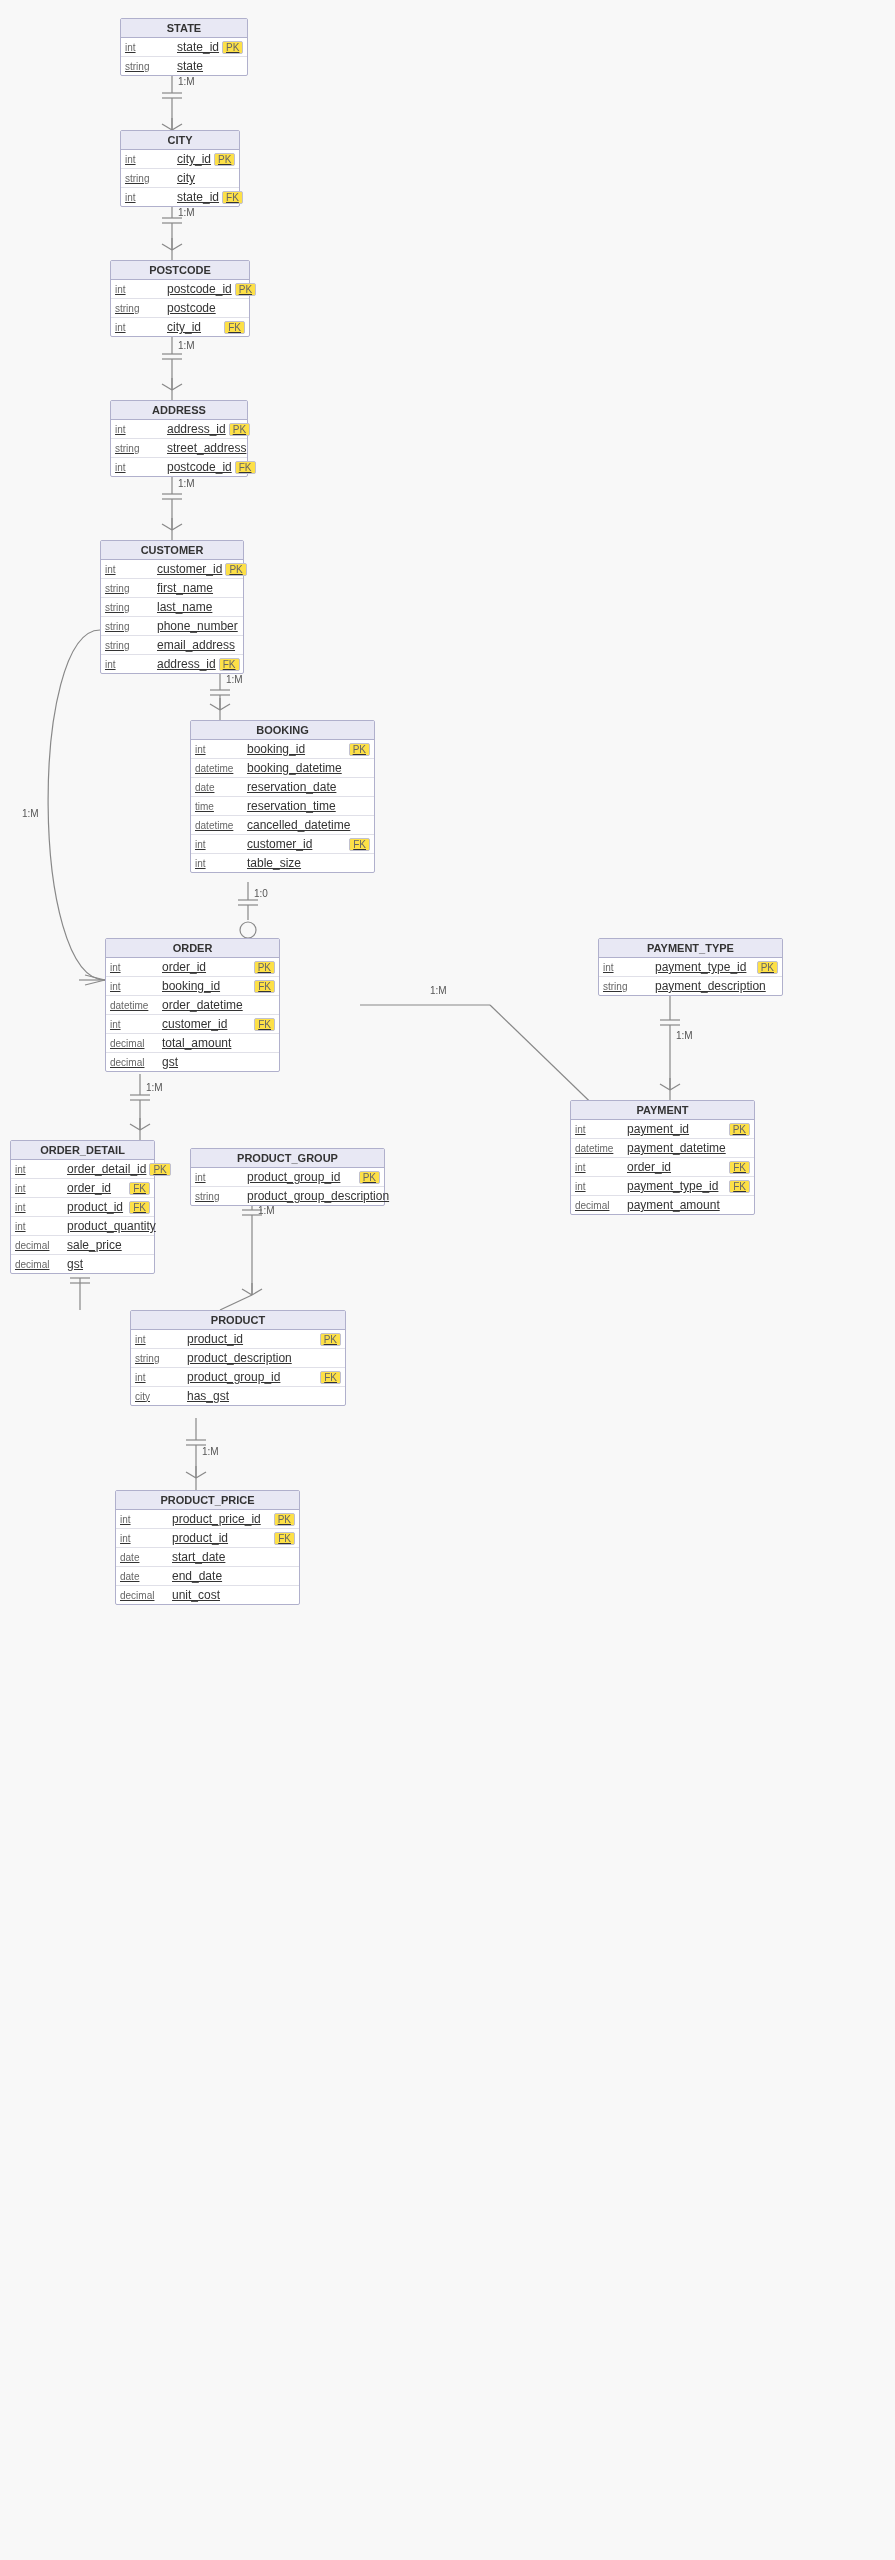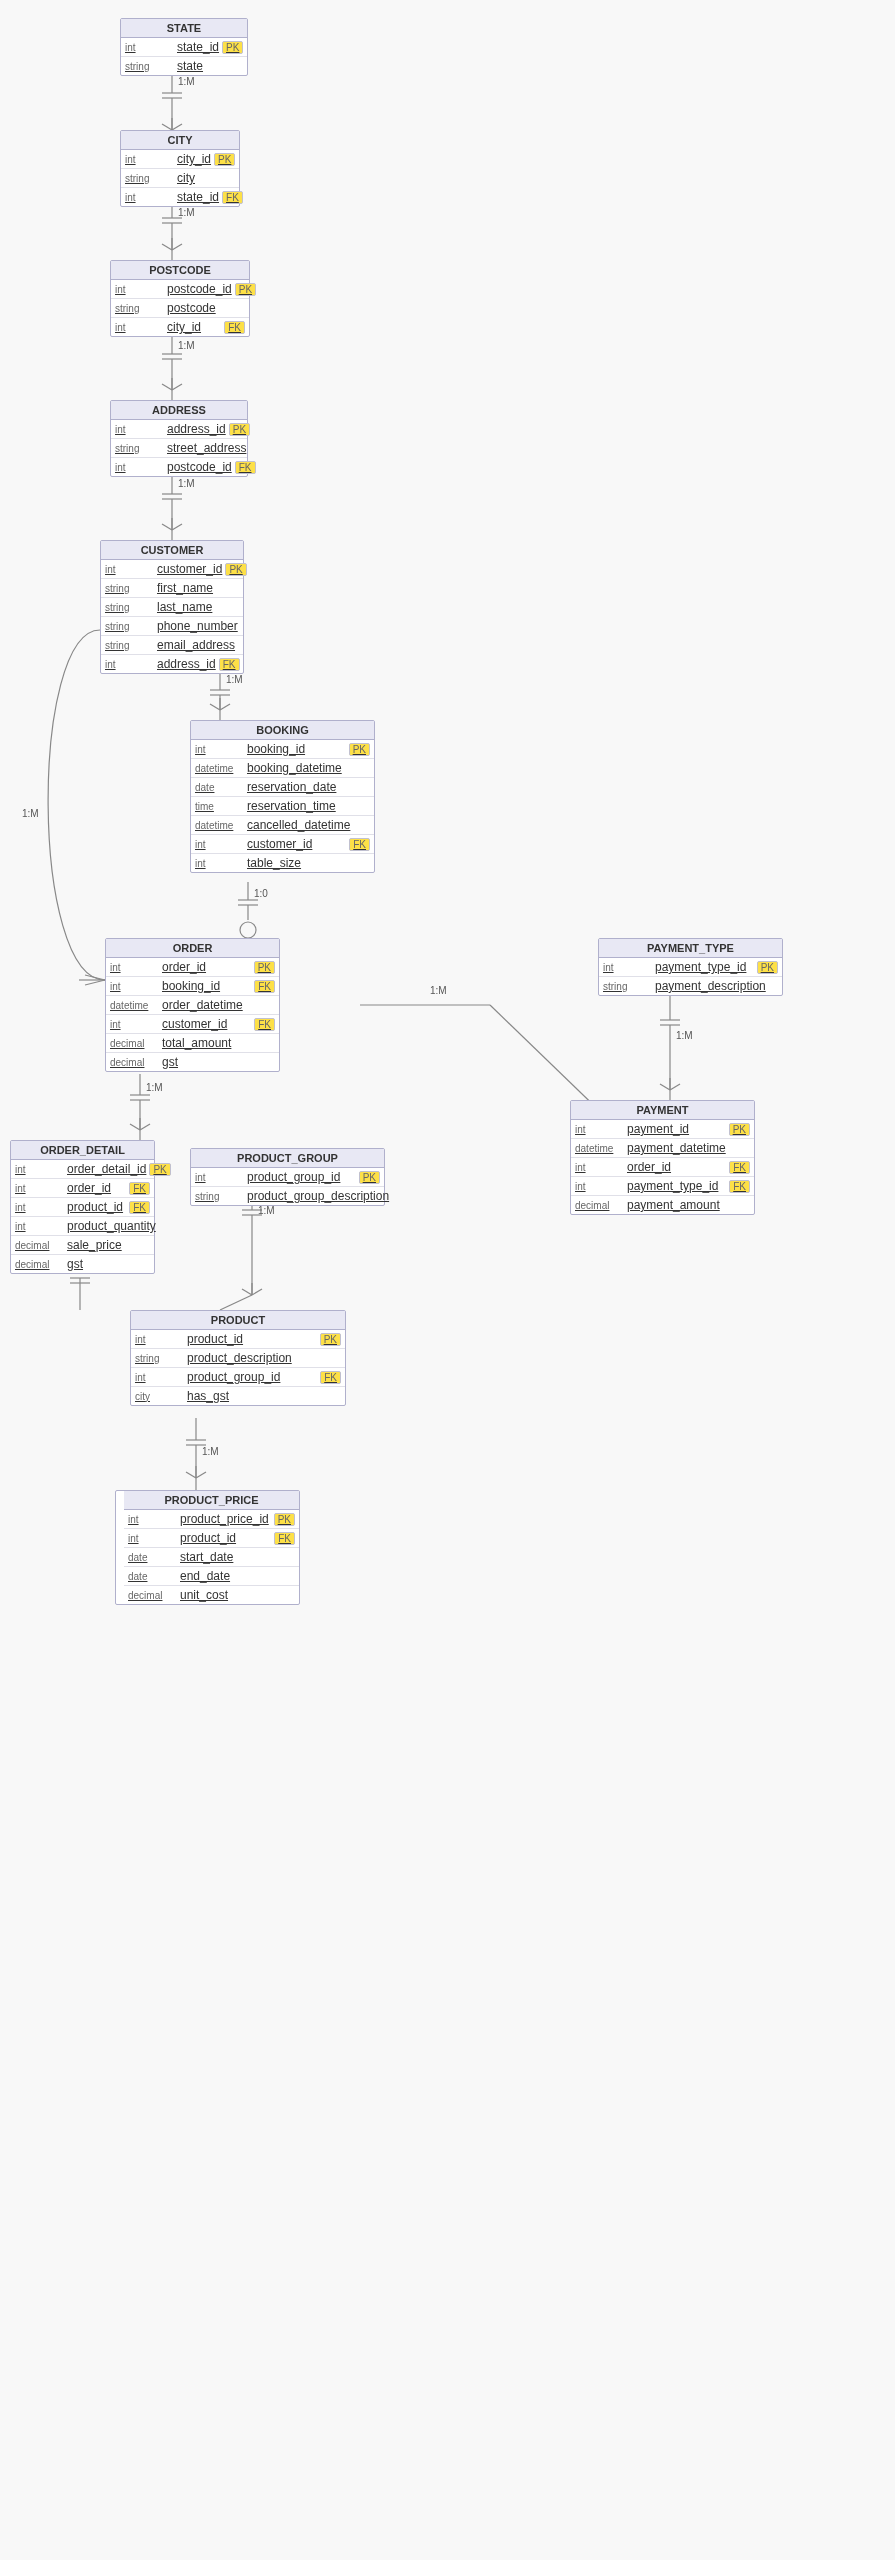--- a/index.html
+++ b/index.html
@@ -433,21 +433,21 @@
       <span class="type">int</span>
       <span class="name">product_group_id</span>
       <span class="key">FK</span>
     </div>
     <div class="entity-row">
       <span class="type">city</span>
       <span class="name">has_gst</span>
     </div>
   </div>
 
-  <div class="entity" style="left:115px; top:1490px; width:185px;padding-left:8px;">
+  <div class="entity" style="left:115px; top:1490px; width:185px;">
     <div class="entity-header">PRODUCT_PRICE</div>
     <div class="entity-row">
       <span class="type">int</span>
       <span class="name">product_price_id</span>
       <span class="key">PK</span>
     </div>
     <div class="entity-row">
       <span class="type">int</span>
       <span class="name">product_id</span>
       <span class="key">FK</span>

